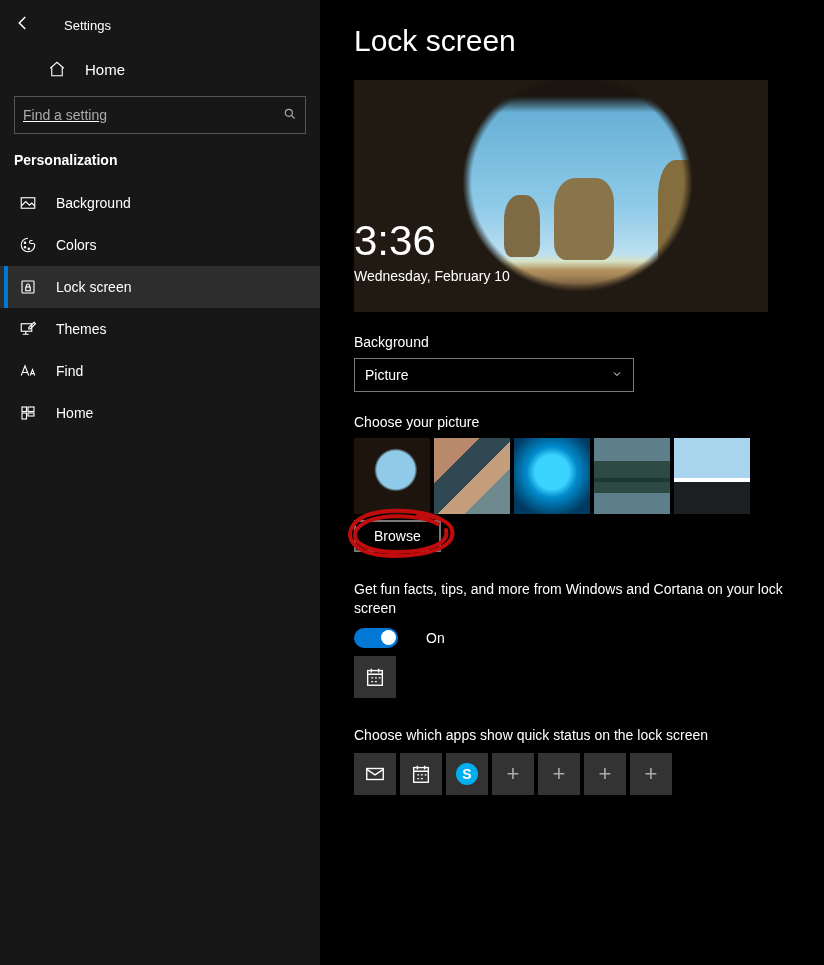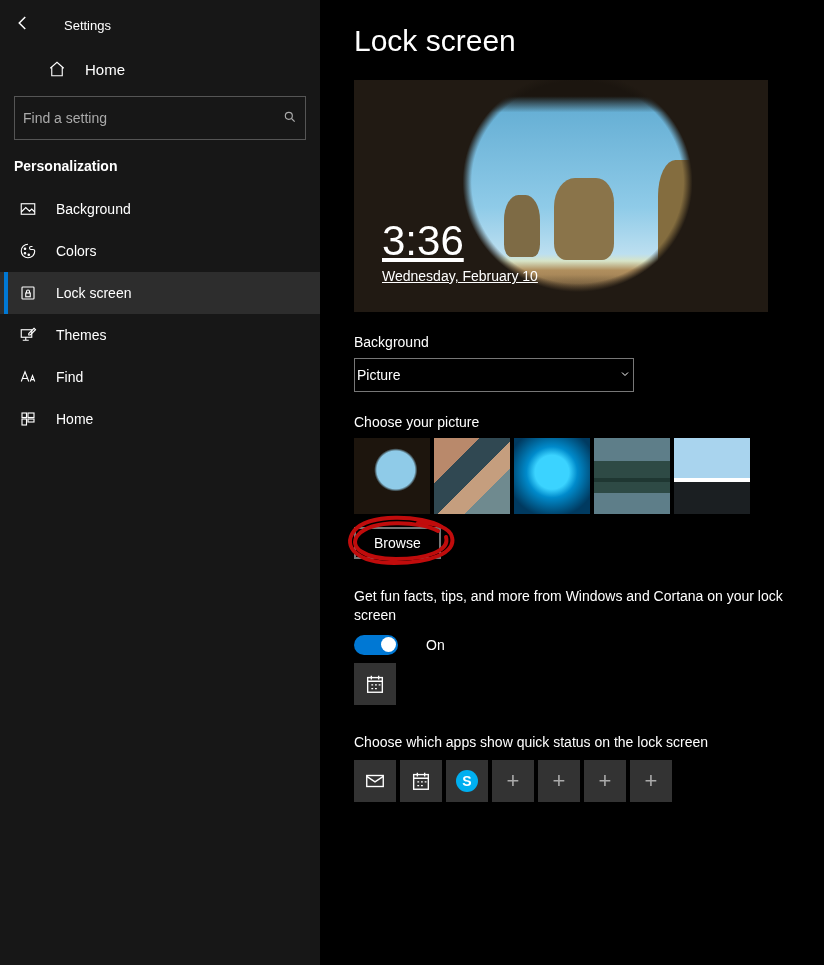--- a/index.html
+++ b/index.html
@@ -9,21 +9,21 @@
   
   .sidebar { width:320px; background:#171717; display:flex; flex-direction:column; padding-top:8px; }
   .topbar { display:flex; align-items:center; padding:6px 14px 12px 14px; gap:32px; }
   .back-icon svg { width:18px; height:18px; stroke:#fff; }
   .back-icon { cursor:pointer; }
   .app-title { font-size:13px; font-weight:400; }
   .home-row { display:flex; align-items:center; gap:18px; padding:12px 14px; cursor:pointer;margin-left:33px; }
   .home-row .icon { width:20px; display:flex; justify-content:center; }
   .home-row span.label { font-size:15px; }
   .search-wrap { padding:6px 14px 18px 14px; }
-  .search { display:flex; align-items:center; border:1px solid #555; background:transparent; height:44px; padding:0 8px; }
+  .search { display:flex; align-items:center; border:1px solid #555; background:transparent; height:38px; padding:0 8px;text-decoration:underline; }
   .search input { flex:1; background:transparent; border:none; outline:none; color:#fff; font-size:14px; }
   .search input::placeholder { color:#aaa; }
   .search .sicon { color:#aaa; font-size:13px; }
   .section-header { font-size:14px; font-weight:600; padding:0 14px 14px 14px; }
   .nav { display:flex; flex-direction:column; }
   .nav-item { display:flex; align-items:center; gap:18px; padding:12px 14px; font-size:14px; cursor:pointer; border-left:4px solid transparent; position:relative; }
   .nav-item .icon { width:20px; display:flex; justify-content:center; align-items:center; }
   .nav-item.selected { background:#2d2d2d; }
   .nav-item.selected::before { content:""; position:absolute; left:0; top:0; bottom:0; width:4px; background:#0078d4; }
 
@@ -36,39 +36,39 @@
   .preview { width:414px; height:232px; position:relative; border-radius:0; overflow:hidden; }
   .p-sky   { position:absolute; inset:0; background:linear-gradient(180deg,#5aa7cf 0%,#8fcbe8 55%,#bcdff0 75%,#d7e4c7 78%,#b08f5e 82%,#6c5336 100%); }
   .p-rock1 { position:absolute; left:150px; bottom:55px; width:36px; height:62px; background:#7e6b45; border-radius:40% 40% 20% 20%; }
   .p-rock2 { position:absolute; left:200px; bottom:52px; width:60px; height:82px; background:#8a744a; border-radius:35% 30% 20% 20%; }
   .p-rock3 { position:absolute; right:52px; bottom:32px; width:58px; height:120px; background:#846d3f; border-radius:30% 25% 15% 15%; }
   .p-cave  { position:absolute; inset:0; background:
        radial-gradient(ellipse 230px 220px at 54% 44%, transparent 0 46%, #211a13 50% 100%),
        linear-gradient(90deg,#15110c 0 16%,transparent 28% 82%,#1a140e 100%),
        linear-gradient(180deg,#1b150f 0 7%,transparent 14% 84%,#241c13 100%);
   }
-  .p-text { position:absolute; left:28px; bottom:28px; color:#fff;text-decoration:underline; }
+  .p-text { position:absolute; left:0; bottom:28px; color:#fff; }
   .p-time { font-size:42px; font-weight:300; line-height:1; }
   .p-date { font-size:14px; margin-top:6px; font-weight:400; }
 
   
-  .dropdown { width:280px; height:34px; border:1px solid #777; display:flex; align-items:center; justify-content:space-between; padding:0 2px; font-size:14px; cursor:pointer; background:transparent; }
+  .dropdown { width:280px; height:34px; border:1px solid #777; display:flex; align-items:center; justify-content:space-between; padding:0 10px; font-size:14px; cursor:pointer; background:transparent; }
   .chev svg { width:12px; height:12px; stroke:#fff; }
 
   
   .thumbs { display:flex; gap:4px; }
   .thumb { width:76px; height:76px; cursor:pointer; background:#222; position:relative; overflow:hidden; }
   .t0 { background:radial-gradient(ellipse 45px 45px at 55% 42%,#8fcbe8 0 42%,#1d150d 48% 100%); }
   .t1 { background:linear-gradient(135deg,#b9896b 0 30%,#304852 30% 52%,#c59e7e 52% 70%,#6f8a8f 70% 100%); }
   .t2 { background:radial-gradient(circle at 50% 45%,#3bd3ff 0 30%,#008bcc 45%,#003a60 80%); }
   .t3 { background:linear-gradient(180deg,#5e7e89 0 30%,#2e4a45 30% 52%,#1f3732 52% 58%,#2e4a45 58% 72%,#5e7e89 72% 100%); }
   .t4 { background:linear-gradient(180deg,#a9d4ee 0 52%,#ffffff 52% 58%,#1b1f22 58% 100%); }
 
   
-  .browse-row { margin-top:13px; position:relative; display:inline-block; }
+  .browse-row { margin-top:6px; position:relative; display:inline-block; }
   .browse-btn { border:2px solid #777; background:transparent; color:#fff; font-size:14px; padding:6px 18px; cursor:pointer; }
   
   .annot-circle { position:absolute; pointer-events:none; left:-22px; top:-14px; }
   .annot-circle path { stroke:#c00c0c; stroke-width:4; fill:none; stroke-linecap:round; }
 
   .body-text { font-size:14px; line-height:1.35; margin-top:28px; max-width:440px; }
 
   
   .toggle-row { display:flex; align-items:center; gap:28px; margin-top:10px; }
   .toggle { width:44px; height:20px; border-radius:10px; background:#0078d4; display:flex; align-items:center; justify-content:flex-end; padding:2px; cursor:pointer; }

